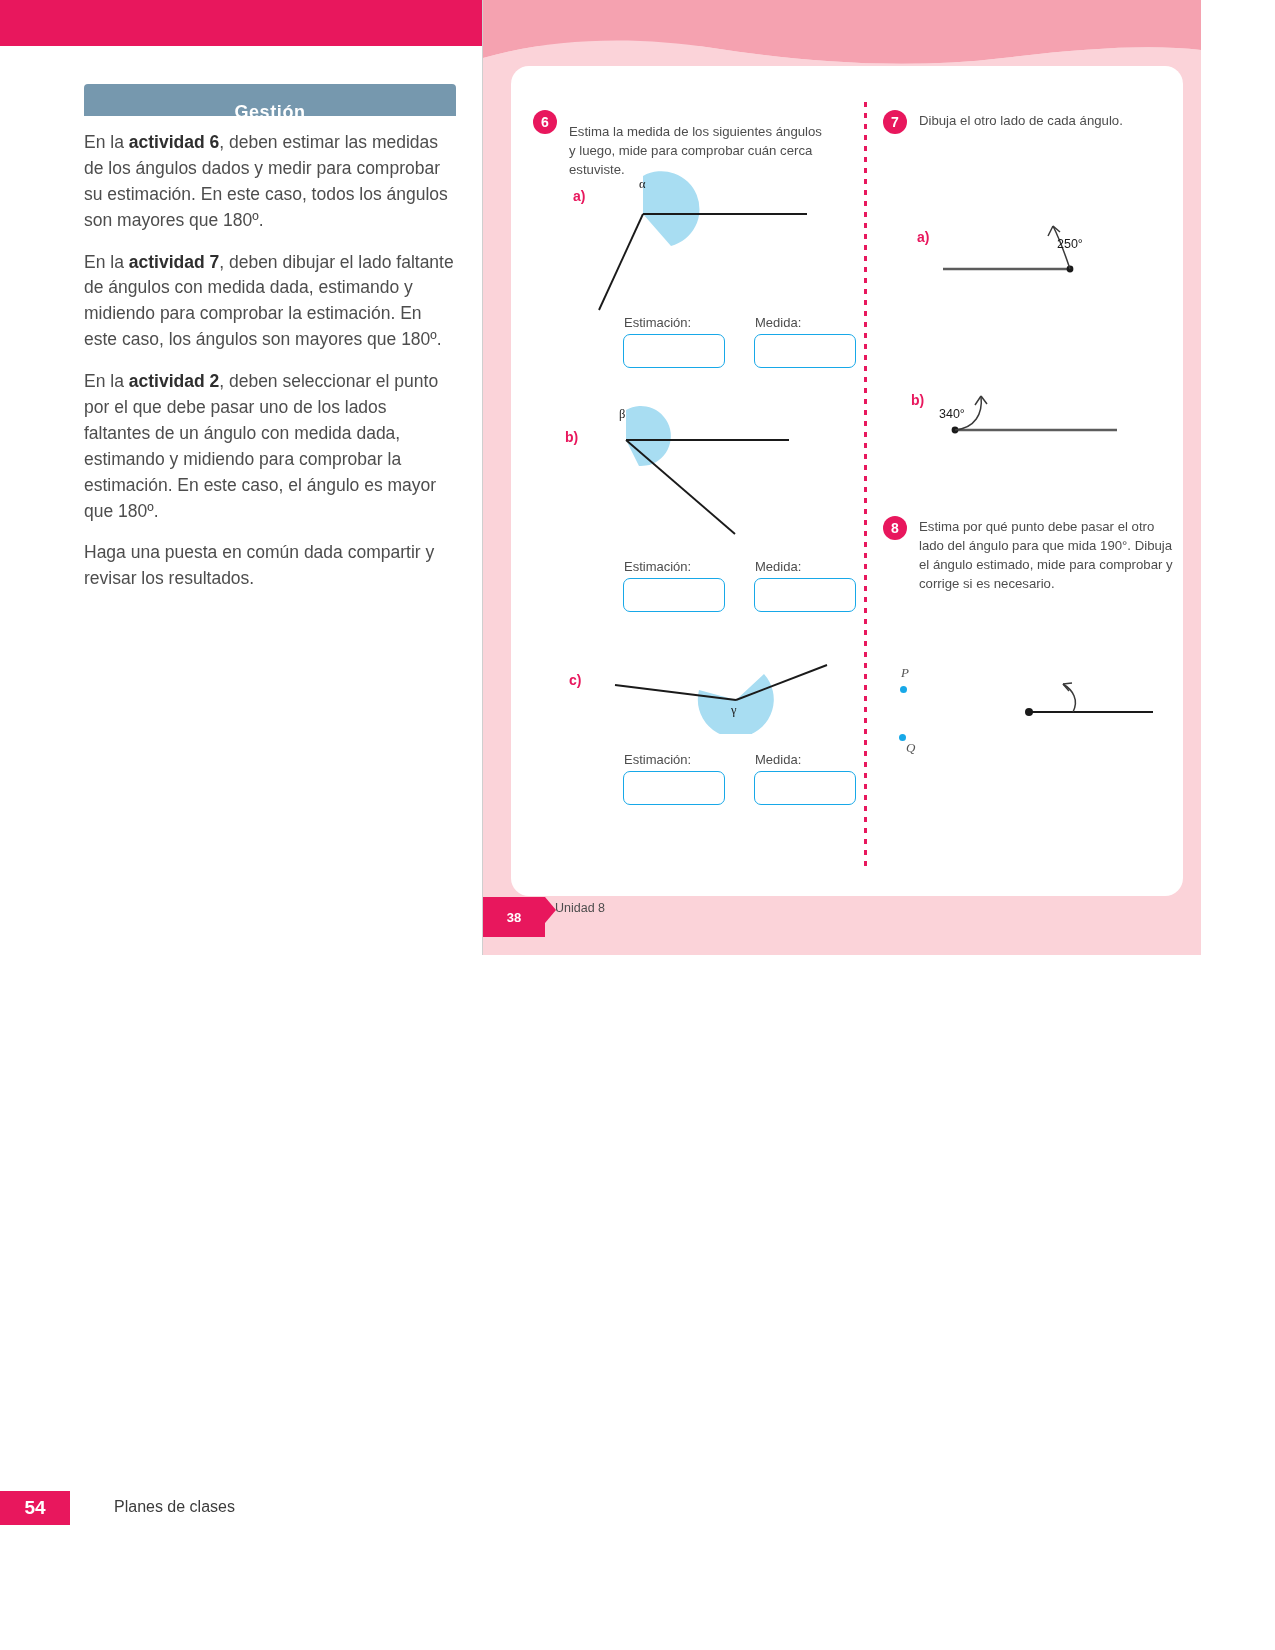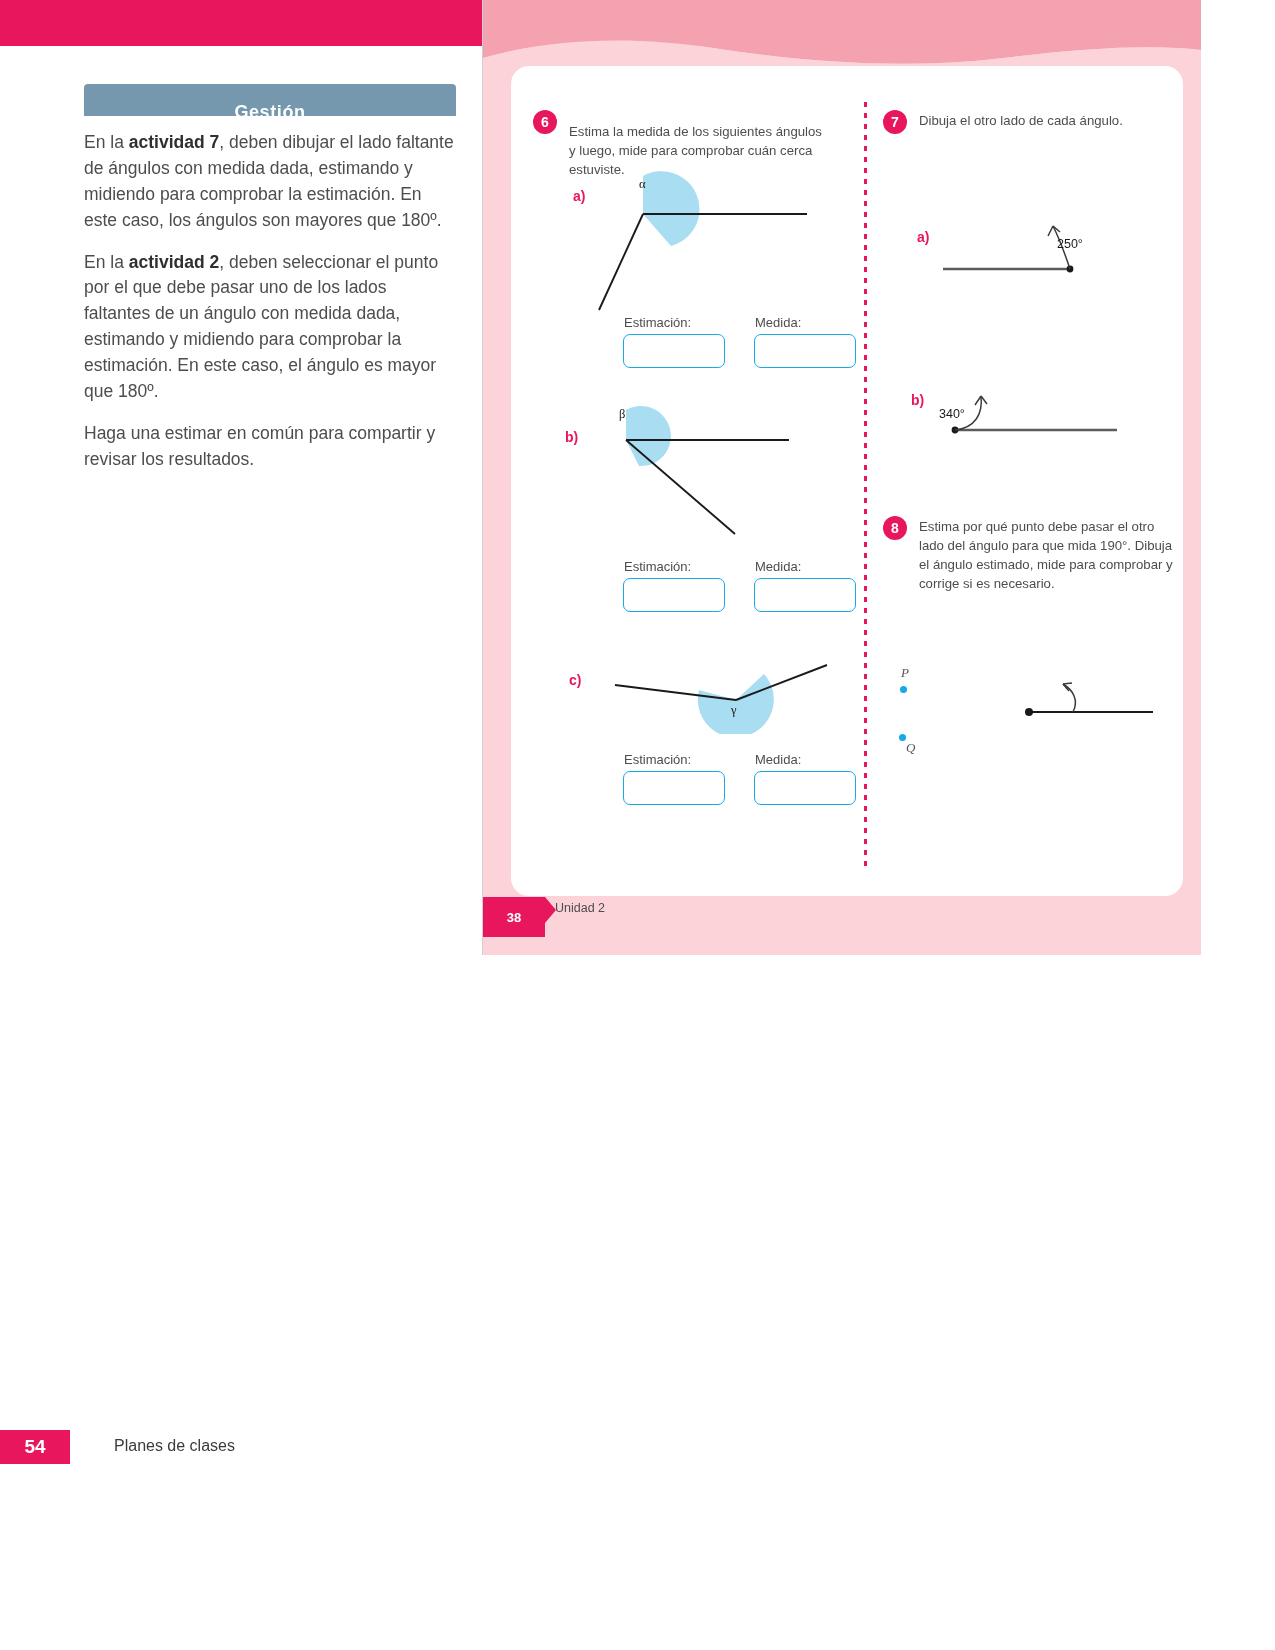--- a/index.html
+++ b/index.html
@@ -162,21 +162,21 @@
   .pt-dot {
     position: absolute;
     width: 7px; height: 7px;
     border-radius: 50%;
     background: #17a8e8;
   }
 
   
   .sheet-footer {
     position: absolute;
-    left: 0; top: 1430px;
+    left: 0; top: 1491px;
     width: 100%; height: 34px;
   }
   .sheet-footer-tab {
     position: absolute;
     left: 0; top: 0;
     width: 70px; height: 34px;
     background: #e8175d;
     display: flex; align-items: center; justify-content: center;
   }
   .sheet-footer-num {
@@ -192,31 +192,34 @@
 <body>
 
 <div class="top-crimson-bar"></div>
 
 <div class="guide-col">
   <div class="guide-header">
     <span class="guide-header-title">Gestión</span>
   </div>
   <div class="guide-body">
 
+    <p class="guide-p">
+      <span>En la </span><b>actividad 6</b><span>, deben estimar las medidas de los ángulos dados y medir para comprobar su estimación. En este caso, todos los ángulos son mayores que 180º.</span>
+    </p>
 
     <p class="guide-p">
       <span>En la </span><b>actividad 7</b><span>, deben dibujar el lado faltante de ángulos con medida dada, estimando y midiendo para comprobar la estimación. En este caso, los ángulos son mayores que 180º.</span>
     </p>
 
     <p class="guide-p">
       <span>En la </span><b>actividad 2</b><span>, deben seleccionar el punto por el que debe pasar uno de los lados faltantes de un ángulo con medida dada, estimando y midiendo para comprobar la estimación. En este caso, el ángulo es mayor que 180º.</span>
     </p>
 
     <p class="guide-p">
-      <span>Haga una estimar en común para compartir y revisar los resultados.</span>
+      <span>Haga una puesta en común dada compartir y revisar los resultados.</span>
     </p>
 
   </div>
 </div>
 
 <div class="book-page">
 
   <div class="book-top-band"></div>
   <svg class="book-wave" viewBox="0 0 718 50" preserveAspectRatio="none">
     <path d="M0,28 C70,8 150,6 230,18 C320,32 420,40 520,28 C600,18 670,14 718,20 L718,0 L0,0 Z" fill="#f5a2b0"></path>
@@ -300,21 +303,21 @@
       <circle cx="18" cy="56" r="4" fill="#1a1a1a"></circle>
       <path d="M62,56 C68,44 62,34 52,28" fill="none" stroke="#3a3a3a" stroke-width="1.5"></path>
       <path d="M52,28 L61,27 M52,28 L58,35" fill="none" stroke="#3a3a3a" stroke-width="1.5"></path>
     </svg>
   </div>
 
   <div class="page-footer">
     <div class="footer-tab">
       <span class="footer-page-num">38</span>
     </div>
-    <div class="footer-unit">Unidad 2</div>
+    <div class="footer-unit">Unidad 8</div>
   </div>
 </div>
 
 <div class="sheet-footer">
   <div class="sheet-footer-tab">
     <span class="sheet-footer-num">54</span>
   </div>
   <div class="sheet-footer-text">Planes de clases</div>
 </div>
 

